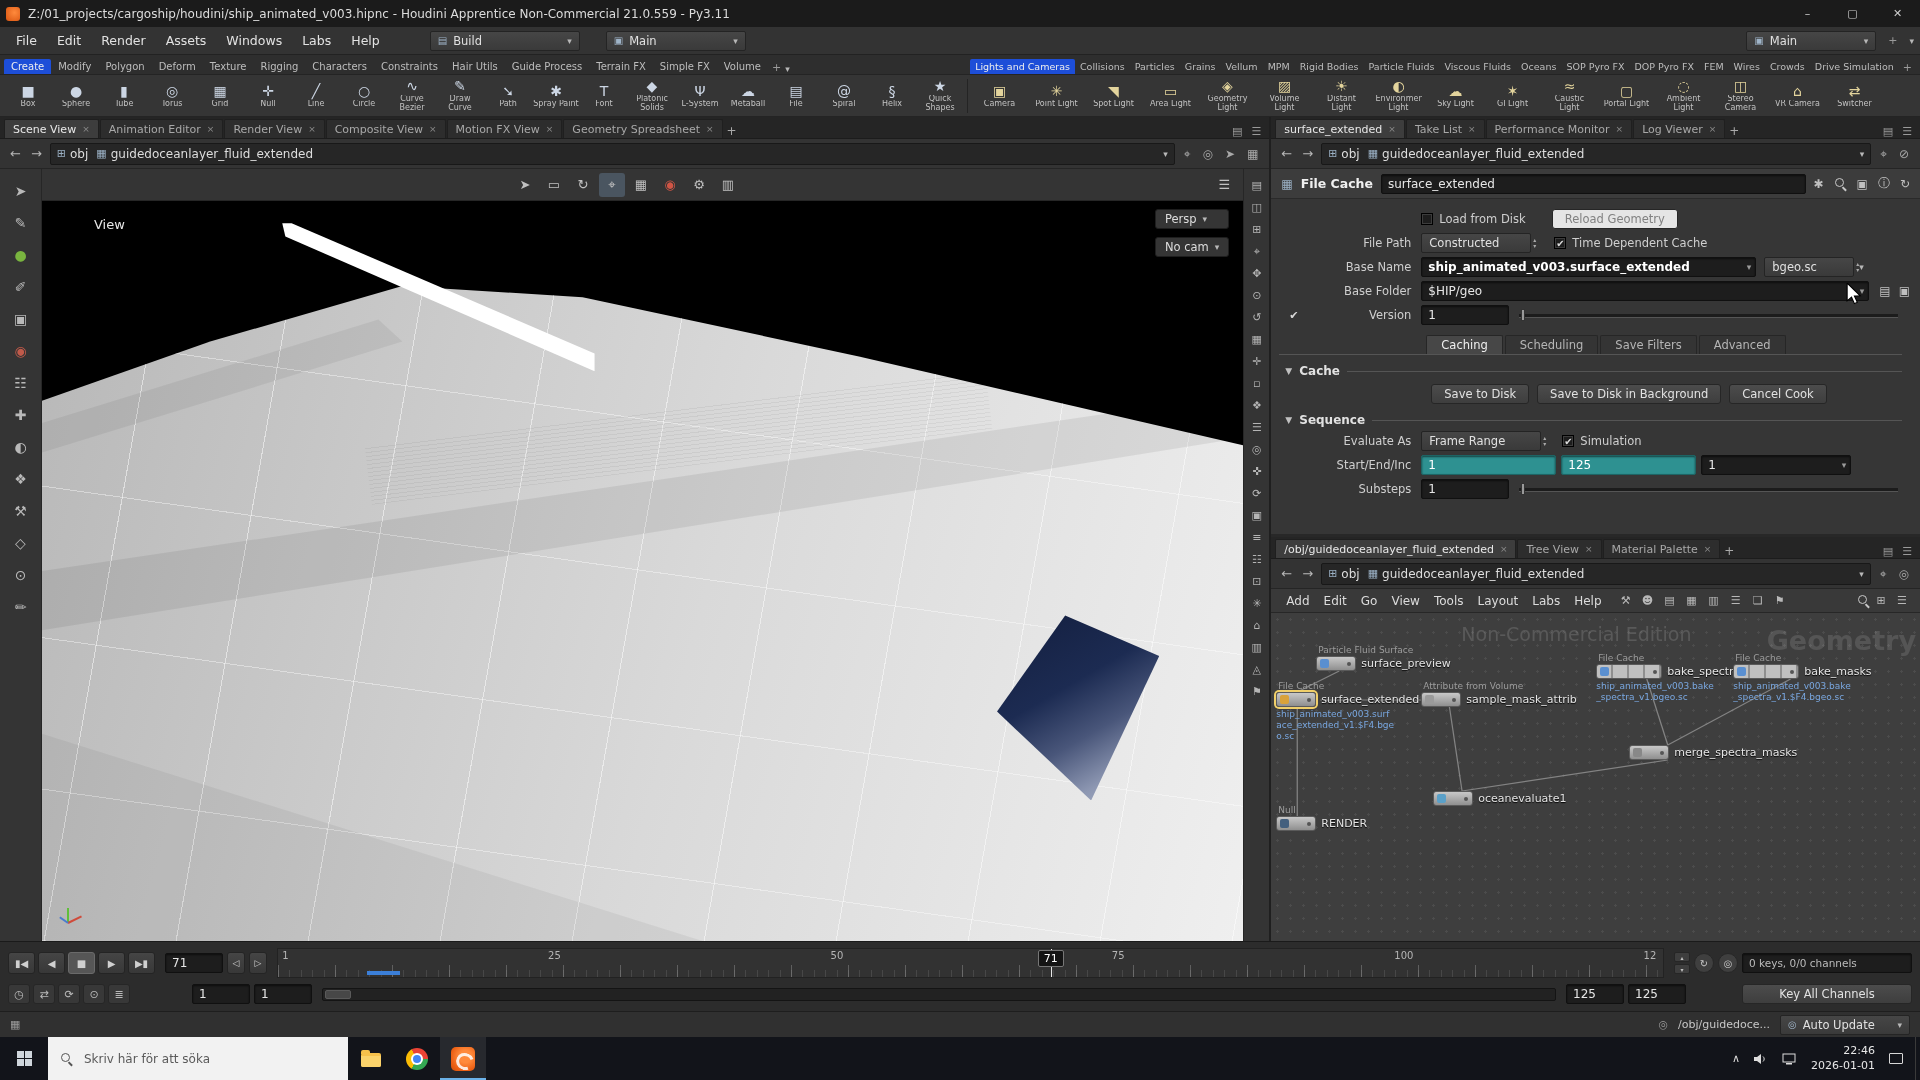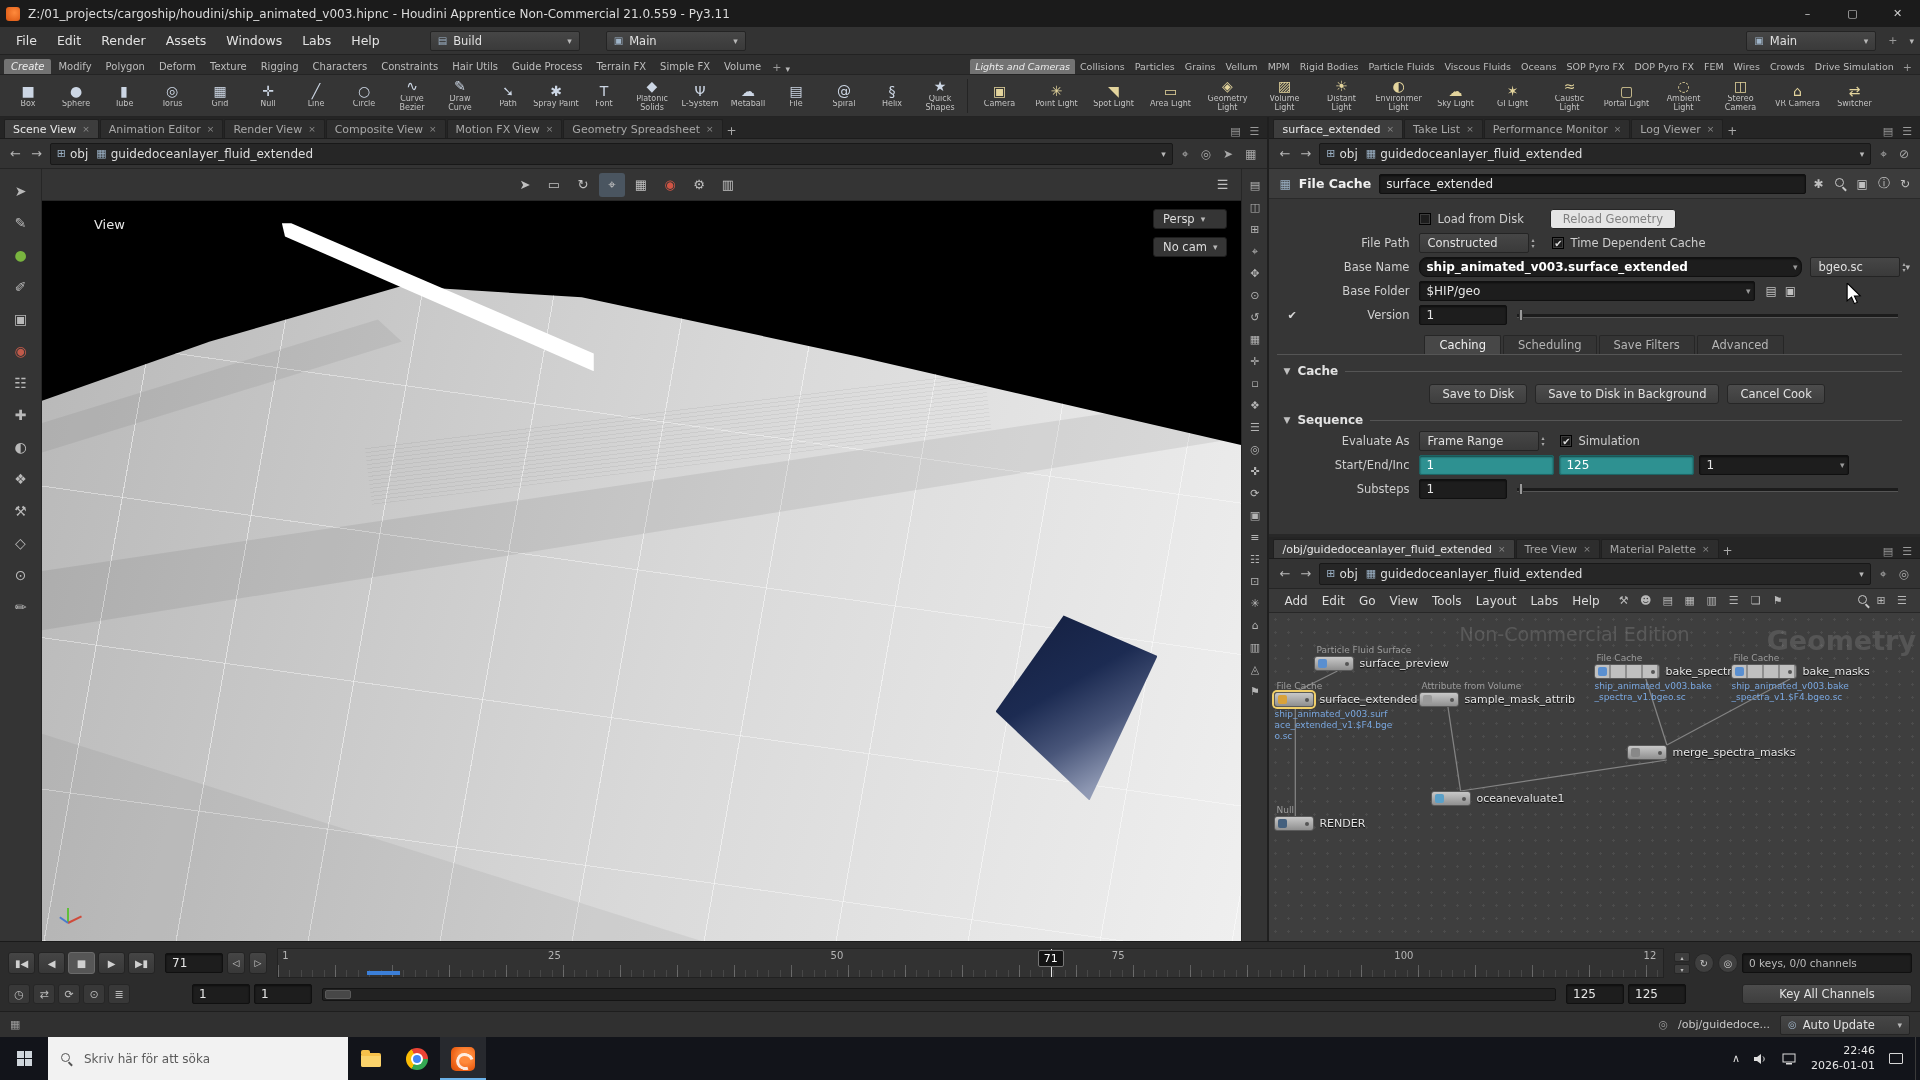--- a/index.html
+++ b/index.html
@@ -22,21 +22,21 @@
   .combo .cico{font-size:10px;color:#9fb4c8;}
   .caret{font-size:9px;color:#b8b8b8;}
   .mb-build{margin-left:40px;width:150px;}
   .mb-main{margin-left:26px;width:140px;}
   .mb-right{margin-left:auto;display:flex;align-items:center;gap:8px;}
   .mb-rightmain{width:130px;}
 
   
   .shelftabs{height:20px;background:#2e2e2e;display:flex;align-items:flex-end;padding:0 4px;border-bottom:1px solid #242424;}
   .stab{padding:2px 7px;font-size:10px;color:#bdbdbd;white-space:nowrap;}
-  .stab.active{background:#737373;color:#eee;border-radius:2px 2px 0 0;font-style:italic;}
+  .stab.active{background:#1d4ed8;color:#eee;border-radius:2px 2px 0 0;}
   .stab-r{padding:2px 5px;font-size:9.5px;}
   .shelftabs .gap{flex:1;}
   .shelftools{height:42px;background:#353535;display:flex;align-items:center;padding:0 4px;border-bottom:1px solid #242424;}
   .tool{width:48px;display:flex;flex-direction:column;align-items:center;justify-content:center;gap:1px;flex:none;}
   .tool .tg{font-size:14px;line-height:16px;color:#ccd6e4;}
   .tool .tl{font-size:8px;line-height:1.1;color:#c2c2c2;max-width:46px;text-align:center;overflow:hidden;max-height:18px;}
   .tool.lt{width:57px;}
   .tool.lt .tg{color:#e3d49c;}
   .shelfdiv{width:1px;height:34px;background:#242424;margin:0 3px;flex:none;}
 
@@ -126,21 +126,21 @@
   .chk{width:12px;height:12px;background:#1d1d1d;border:1px solid #000;box-shadow:inset 0 0 0 1px #3c3c3c;
     display:inline-flex;align-items:center;justify-content:center;font-size:10px;color:#dcdcdc;flex:none;}
   .chklbl{font-size:11.5px;color:#cfcfcf;margin-left:6px;white-space:nowrap;}
   .btn{background:linear-gradient(#4c4c4c,#3e3e3e);border:1px solid #262626;border-radius:3px;padding:2px 12px;
     font-size:11.5px;color:#e2e2e2;white-space:nowrap;}
   .btn.disabled{color:#818181;background:#e5e5e5;}
   .spin{display:inline-flex;flex-direction:column;justify-content:center;line-height:6px;font-size:6px;color:#aaa;margin-left:2px;}
   .fwrap{position:relative;display:inline-flex;align-items:center;}
   .fwrap .incaret{position:absolute;right:5px;font-size:9px;color:#9a9a9a;}
   .w58{width:58px;} .w88{width:88px;} .w110{width:110px;} .w135{width:135px;} .w150{width:150px;}
-  .w335{width:383px;border-radius:8px;} .w380{width:336px;} .w170{width:170px;}
+  .w335{width:335px;} .w380{width:448px;} .w170{width:170px;}
   .bold{font-weight:bold;color:#fff;}
   .teal{background:#2e9191 !important;border-color:#1d6464 !important;color:#fff !important;}
   .slider{flex:1;height:14px;position:relative;margin:0 12px 0 10px;}
   .slider::before{content:"";position:absolute;left:0;right:0;top:6px;height:3px;background:#1c1c1c;border-bottom:1px solid #555;}
   .slhandle{position:absolute;left:2px;top:1px;width:4px;height:12px;background:#9a9a9a;border:1px solid #333;}
   .ptabs{display:flex;gap:2px;margin:10px 0 0 155px;}
   .ptab{padding:2px 14px;background:#343434;border:1px solid #262626;border-bottom:none;color:#b5b5b5;font-size:11.5px;border-radius:2px 2px 0 0;}
   .ptab.active{background:#474747;color:#efefef;}
   .ptabline{height:1px;background:#555;margin:0 8px 2px 8px;}
   .sect{display:flex;align-items:center;gap:7px;margin:9px 8px 4px 14px;font-size:12px;font-weight:bold;color:#e2e2e2;}

